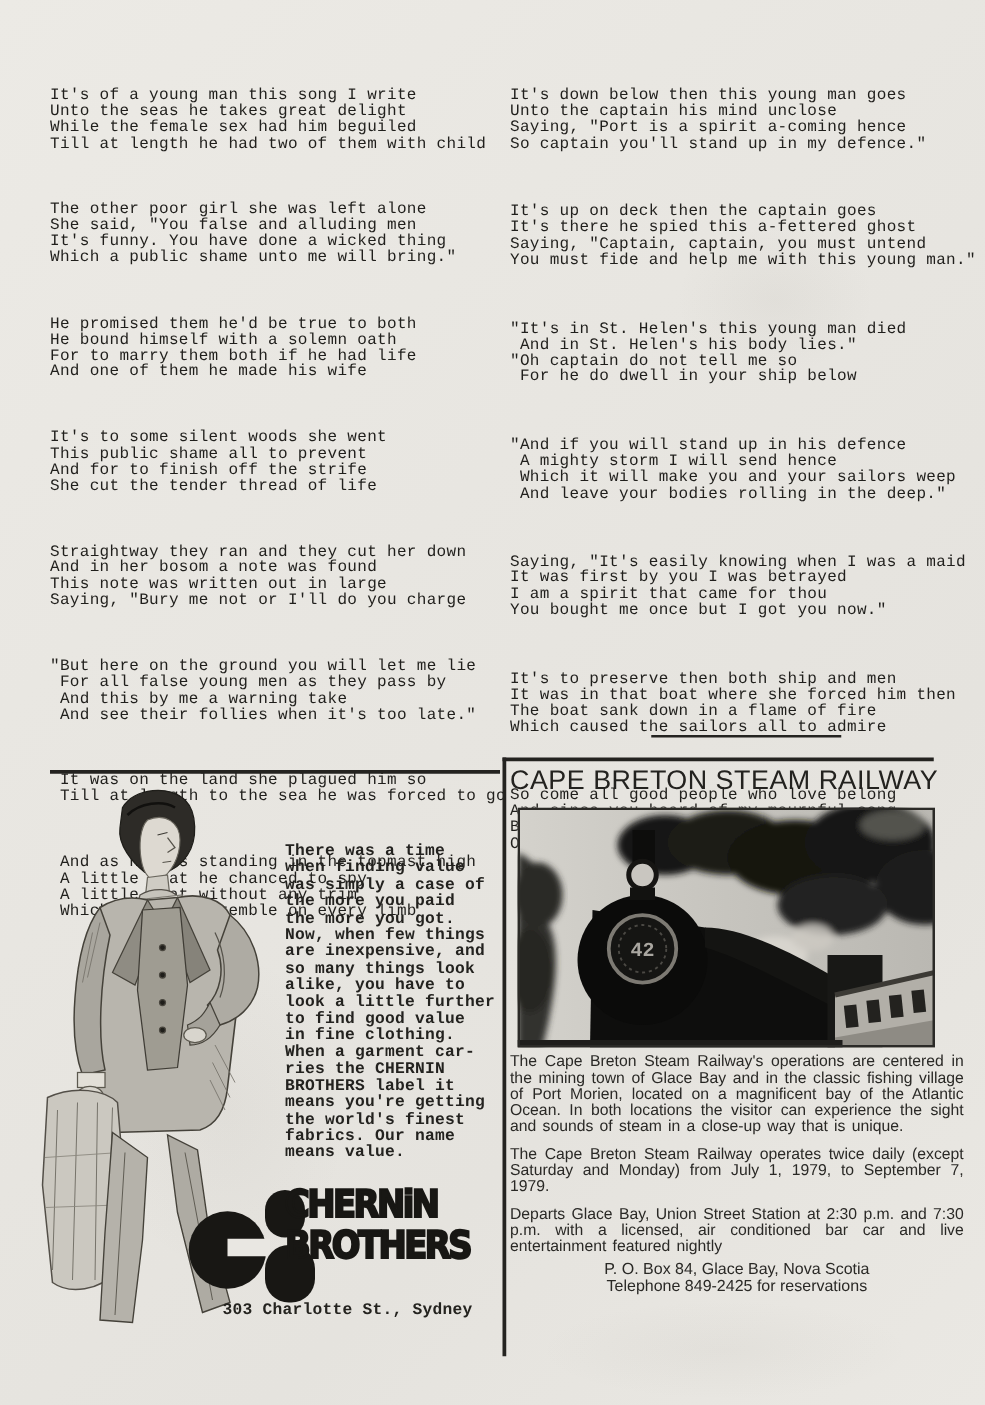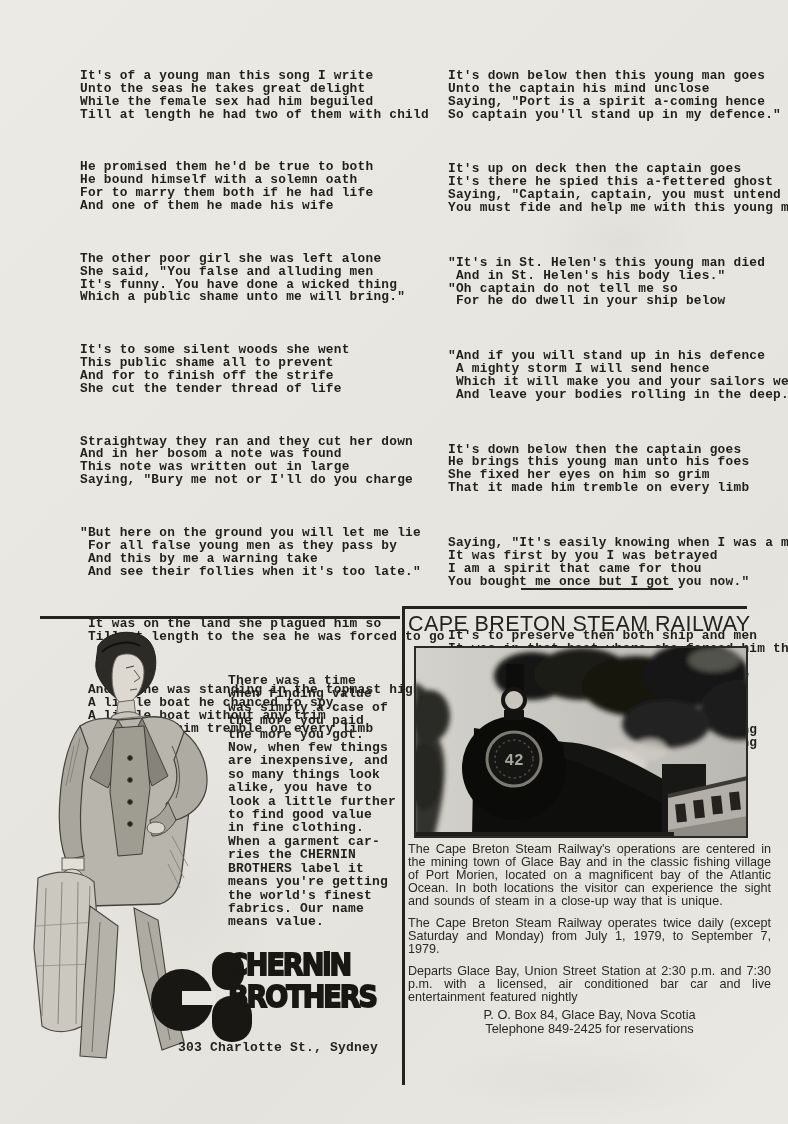--- a/index.html
+++ b/index.html
@@ -11,23 +11,22 @@
     color:#1c1b18;
     overflow:hidden;
   }
   
   .lyrics{
     position:absolute;
     font-size:12.8px;
     line-height:12.9px;
     letter-spacing:0.25px;
     white-space:pre;
-    font-weight:bold;
+    font-weight:normal;
     color:#201f1c;
-    margin-left:40px;
   }
   .lyrics-left{left:40px;top:44px;}
   .lyrics-right{left:408px;top:44px;}
   .stanza{margin:0 0 14px 0;}
   .lyrics-right .stanza{margin-bottom:16px;}
   
   .rule{position:absolute;background:#242320;}
   .song-end-rule{left:521px;top:588px;width:152px;height:2px;}
   .quality-top-rule{left:40px;top:616px;width:360px;height:3px;}
   .rail-top-rule{left:402px;top:606px;width:345px;height:3px;}
@@ -95,28 +94,28 @@
 
   <div class="blotch b1"></div>
   <div class="blotch b2"></div>
   <div class="blotch b3"></div>
 
   <div class="lyrics lyrics-left">
     <div class="stanza">It's of a young man this song I write
 Unto the seas he takes great delight
 While the female sex had him beguiled
 Till at length he had two of them with child</div>
+    <div class="stanza">The other poor girl she was left alone
+She said, "You false and alluding men
+It's funny. You have done a wicked thing
+Which a public shame unto me will bring."</div>
     <div class="stanza">He promised them he'd be true to both
 He bound himself with a solemn oath
 For to marry them both if he had life
 And one of them he made his wife</div>
-    <div class="stanza">The other poor girl she was left alone
-She said, "You false and alluding men
-It's funny. You have done a wicked thing
-Which a public shame unto me will bring."</div>
     <div class="stanza">It's to some silent woods she went
 This public shame all to prevent
 And for to finish off the strife
 She cut the tender thread of life</div>
     <div class="stanza">Straightway they ran and they cut her down
 And in her bosom a note was found
 This note was written out in large
 Saying, "Bury me not or I'll do you charge</div>
     <div class="stanza">"But here on the ground you will let me lie
  For all false young men as they pass by
@@ -140,24 +139,20 @@
 Saying, "Captain, captain, you must untend
 You must fide and help me with this young man."</div>
     <div class="stanza">"It's in St. Helen's this young man died
  And in St. Helen's his body lies."
 "Oh captain do not tell me so
  For he do dwell in your ship below</div>
     <div class="stanza">"And if you will stand up in his defence
  A mighty storm I will send hence
  Which it will make you and your sailors weep
  And leave your bodies rolling in the deep."</div>
-    <div class="stanza">It's down below then the captain goes
-He brings this young man unto his foes
-She fixed her eyes on him so grim
-That it made him tremble on every limb</div>
     <div class="stanza">Saying, "It's easily knowing when I was a maid
 It was first by you I was betrayed
 I am a spirit that came for thou
 You bought me once but I got you now."</div>
     <div class="stanza">It's to preserve then both ship and men
 It was in that boat where she forced him then
 The boat sank down in a flame of fire
 Which caused the sailors all to admire</div>
     <div class="stanza">So come all good people who love belong
 And since you heard of my mournful song

